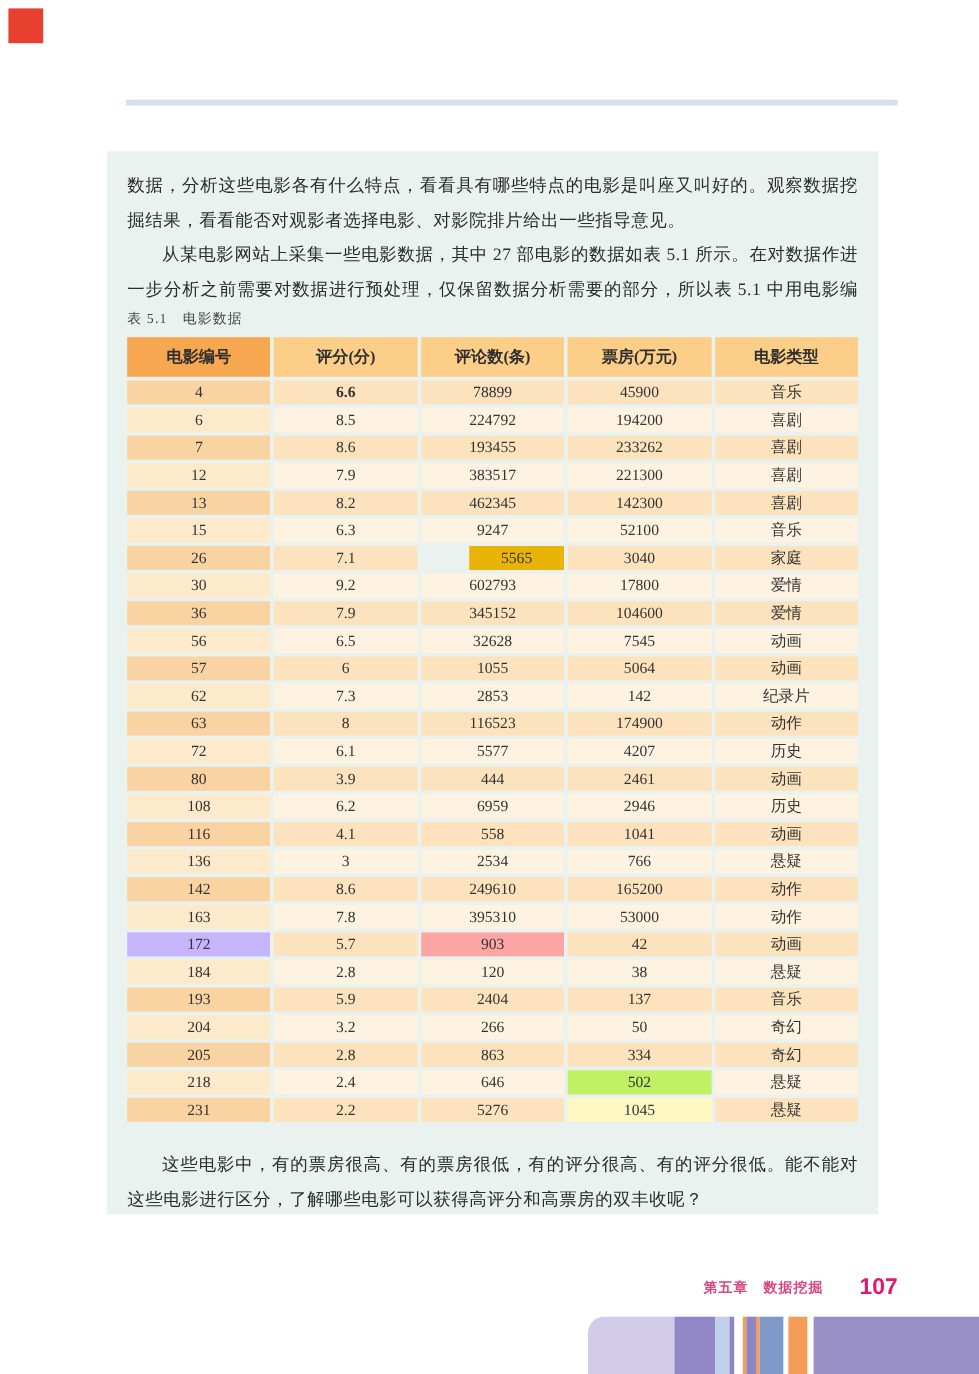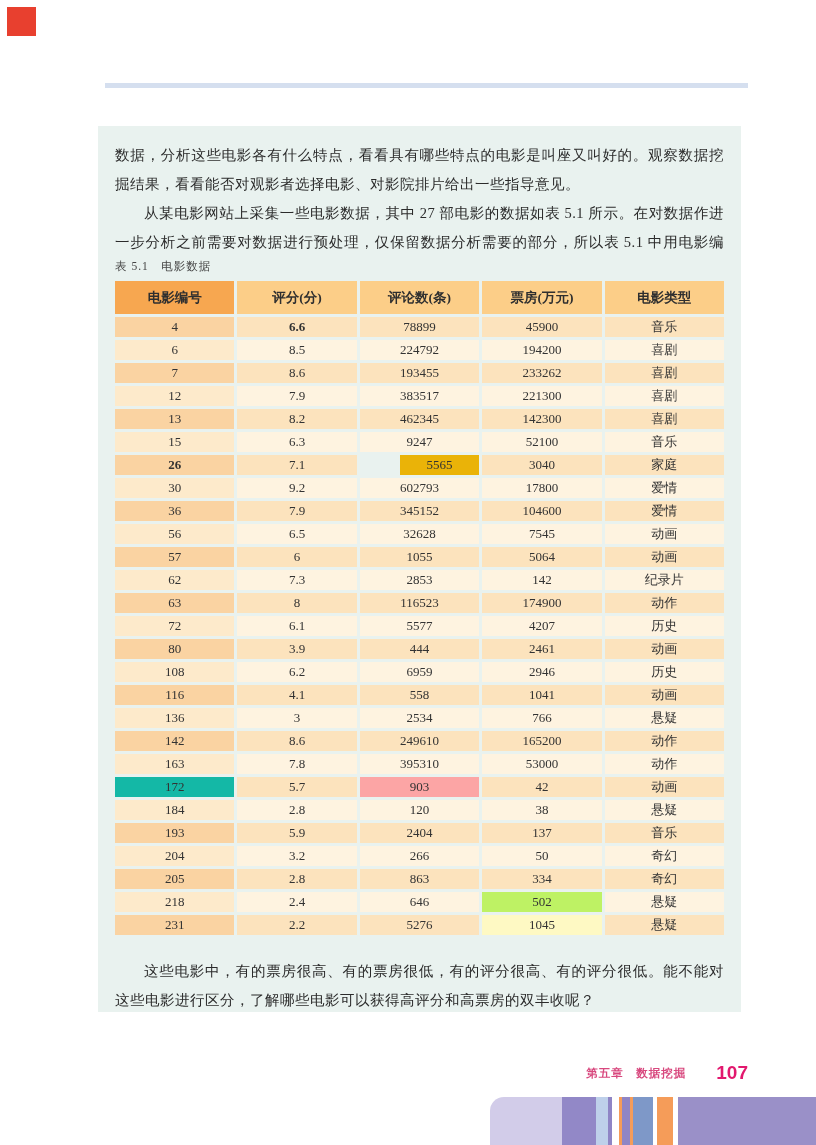--- a/index.html
+++ b/index.html
@@ -4,21 +4,21 @@
 <style>
   html,body { margin:0; padding:0; }
   body {
     width:816px; height:1145px; background:#ffffff; position:relative;
     font-family:"Liberation Serif","DejaVu Serif",serif;
     overflow:hidden;
   }
   .corner-square { position:absolute; left:7px; top:7px; width:29px; height:29px; }
   .top-rule { position:absolute; left:105px; top:83px; width:643px; height:5px; }
   .content-panel {
-    position:absolute; left:98px; top:126px; width:643px; height:886px;
+    position:absolute; left:89px; top:126px; width:643px; height:886px;
     box-sizing:border-box; padding:0 17px;
   }
   .para {
     margin:0; width:609px; font-size:14.5px; line-height:29px;
     color:#2b2b2b; text-align:justify; height:58px; overflow:hidden;
     letter-spacing:0.5px;
   }
   .para.first { margin-top:15px; }
   .para.indent { text-indent:2em; }
   .table-caption {
@@ -96,21 +96,21 @@
       <div class="cell" style="background: rgb(250, 211, 162);">13</div>
       <div class="cell" style="background: rgb(252, 227, 189);">8.2</div>
       <div class="cell" style="background: rgb(252, 227, 189);">462345</div>
       <div class="cell" style="background: rgb(252, 227, 189);">142300</div>
       <div class="cell" style="background: rgb(252, 227, 189);">喜剧</div>
       <div class="cell" style="background: rgb(253, 234, 203);">15</div>
       <div class="cell" style="background: rgb(254, 243, 224);">6.3</div>
       <div class="cell" style="background: rgb(254, 243, 224);">9247</div>
       <div class="cell" style="background: rgb(254, 243, 224);">52100</div>
       <div class="cell" style="background: rgb(254, 243, 224);">音乐</div>
-      <div class="cell" style="background: rgb(250, 211, 162); font-weight: bold;">26</div>
+      <div class="cell" style="background: rgb(250, 211, 162);">26</div>
       <div class="cell" style="background: rgb(252, 227, 189);">7.1</div>
       <div class="cell" style="background: #eab308; margin-left: 40px;">5565</div>
       <div class="cell" style="background: rgb(252, 227, 189);">3040</div>
       <div class="cell" style="background: rgb(252, 227, 189);">家庭</div>
       <div class="cell" style="background: rgb(253, 234, 203);">30</div>
       <div class="cell" style="background: rgb(254, 243, 224);">9.2</div>
       <div class="cell" style="background: rgb(254, 243, 224);">602793</div>
       <div class="cell" style="background: rgb(254, 243, 224);">17800</div>
       <div class="cell" style="background: rgb(254, 243, 224);">爱情</div>
       <div class="cell" style="background: rgb(250, 211, 162);">36</div>
@@ -166,21 +166,21 @@
       <div class="cell" style="background: rgb(250, 211, 162);">142</div>
       <div class="cell" style="background: rgb(252, 227, 189);">8.6</div>
       <div class="cell" style="background: rgb(252, 227, 189);">249610</div>
       <div class="cell" style="background: rgb(252, 227, 189);">165200</div>
       <div class="cell" style="background: rgb(252, 227, 189);">动作</div>
       <div class="cell" style="background: rgb(253, 234, 203);">163</div>
       <div class="cell" style="background: rgb(254, 243, 224);">7.8</div>
       <div class="cell" style="background: rgb(254, 243, 224);">395310</div>
       <div class="cell" style="background: rgb(254, 243, 224);">53000</div>
       <div class="cell" style="background: rgb(254, 243, 224);">动作</div>
-      <div class="cell" style="background: #14b8a6;">172</div>
+      <div class="cell" style="background: #c4b5fd;">172</div>
       <div class="cell" style="background: rgb(252, 227, 189);">5.7</div>
       <div class="cell" style="background: #fca5a5;">903</div>
       <div class="cell" style="background: rgb(252, 227, 189);">42</div>
       <div class="cell" style="background: rgb(252, 227, 189);">动画</div>
       <div class="cell" style="background: rgb(253, 234, 203);">184</div>
       <div class="cell" style="background: rgb(254, 243, 224);">2.8</div>
       <div class="cell" style="background: rgb(254, 243, 224);">120</div>
       <div class="cell" style="background: rgb(254, 243, 224);">38</div>
       <div class="cell" style="background: rgb(254, 243, 224);">悬疑</div>
       <div class="cell" style="background: rgb(250, 211, 162);">193</div>

